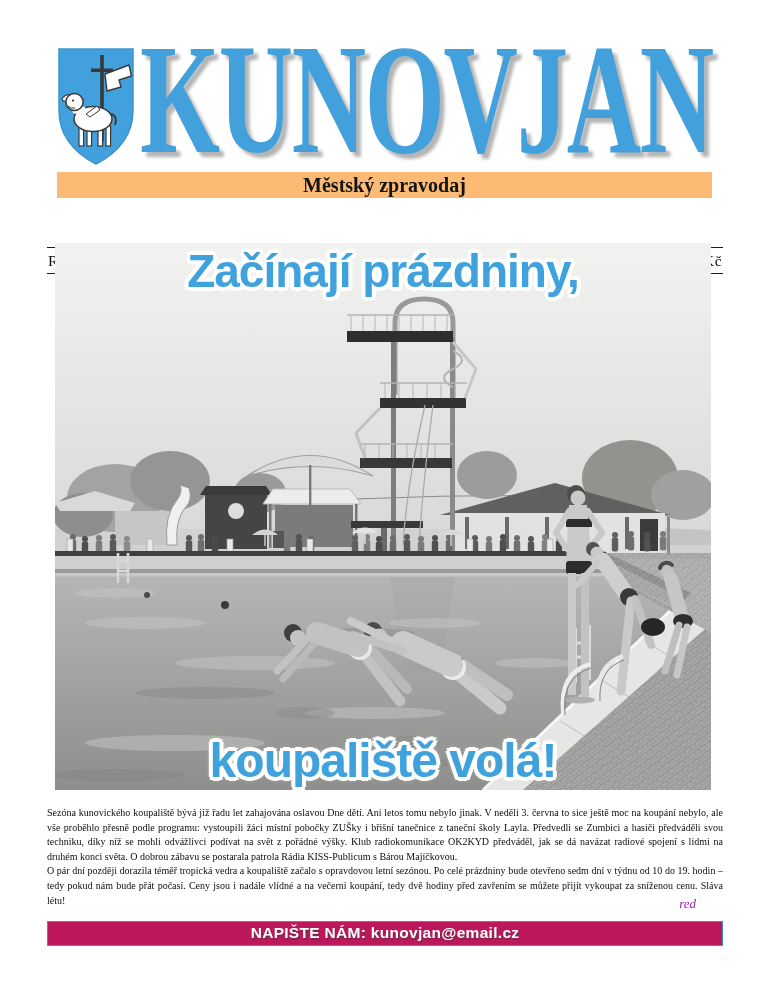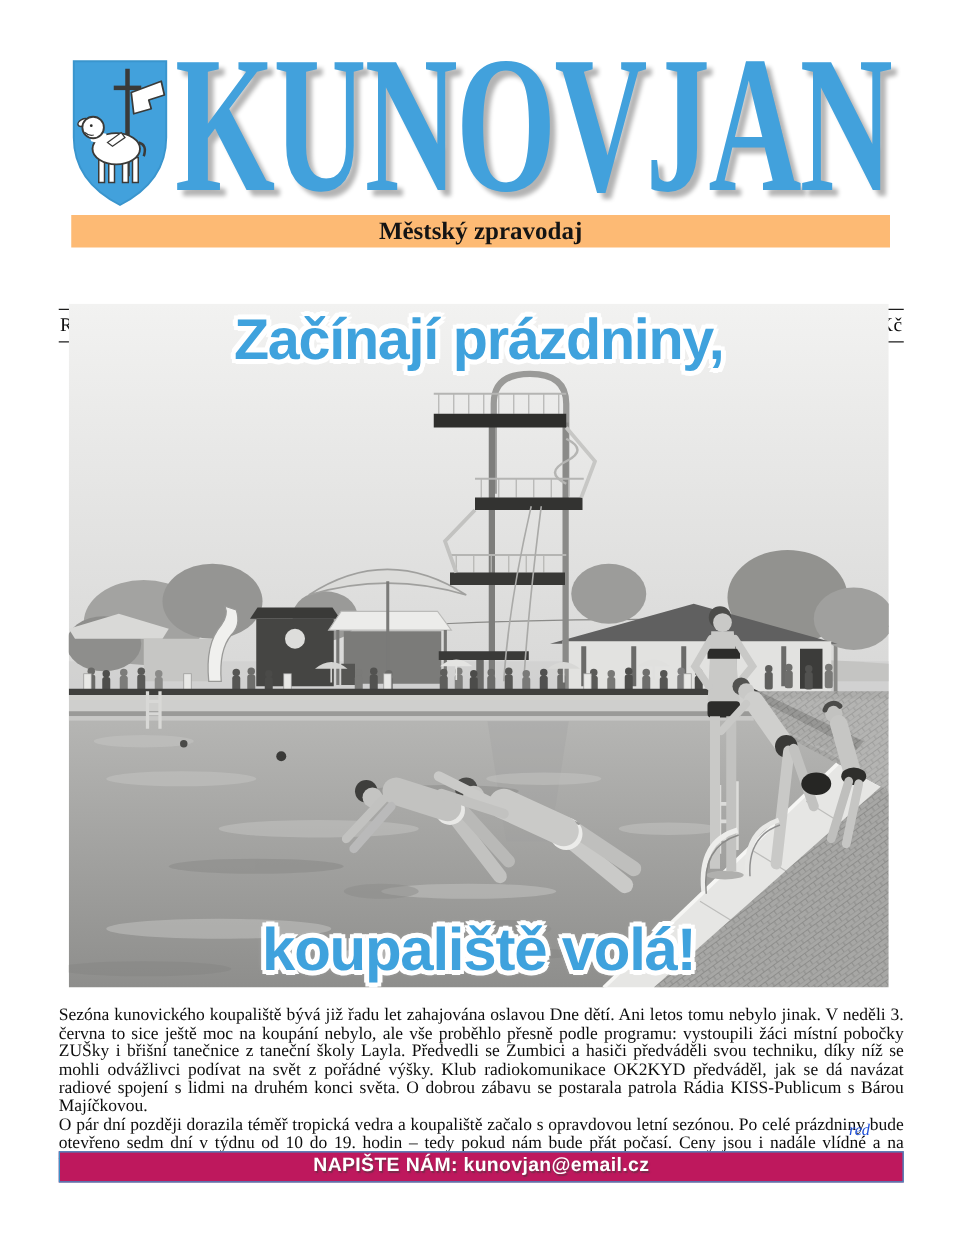--- a/index.html
+++ b/index.html
@@ -28,23 +28,23 @@
   .headline{position:absolute;width:100%;text-align:center;
             font-family:"Liberation Sans",sans-serif;font-weight:bold;color:#3fa2dd;
             letter-spacing:-1px;
             text-shadow:-3px -3px 0 #fff,3px -3px 0 #fff,-3px 3px 0 #fff,3px 3px 0 #fff,
                         -4px 0 0 #fff,4px 0 0 #fff,0 -4px 0 #fff,0 4px 0 #fff,0 0 6px #fff;}
   .headline-top{top:1px;font-size:46px;}
   .headline-bottom{bottom:2px;font-size:48px;}
 
   
   .article{position:absolute;left:47px;top:806px;width:676px;
-           font-size:14px;line-height:14.6px;text-align:justify;color:#0d0d0d;}
+           font-size:10px;line-height:14.6px;text-align:justify;color:#0d0d0d;}
   .article p{margin:0;}
-  .signature{position:absolute;right:72px;top:896px;font-style:italic;font-size:13px;color:#1d4ed8;}
+  .signature{position:absolute;right:72px;top:896px;font-style:italic;font-size:13px;color:#a21caf;}
 
   
   .footer-bar{position:absolute;left:47px;top:921px;width:676px;height:25px;
               background:#be185d;border:1px solid #3b90c8;box-sizing:border-box;
               text-align:center;line-height:22px;color:#ffffff;
               font-family:"Liberation Sans",sans-serif;font-weight:bold;font-size:15.5px;
               letter-spacing:.3px;text-shadow:1px 1.5px 1px rgba(60,60,60,.55);}
 </style>
 </head>
 <body>

